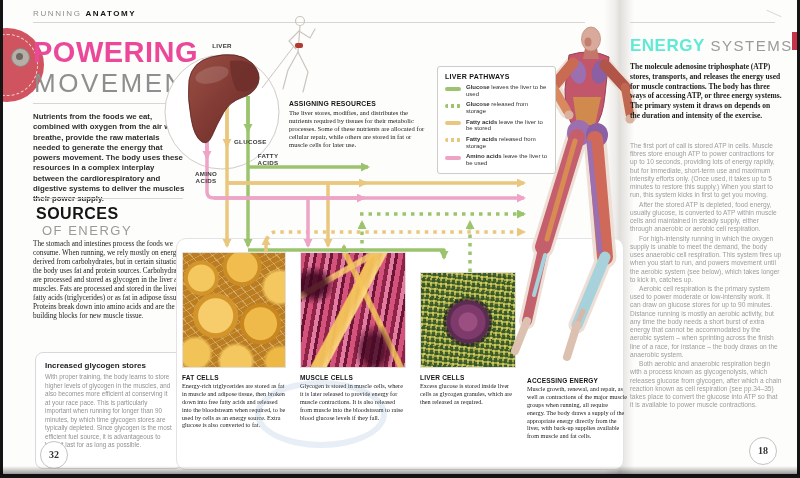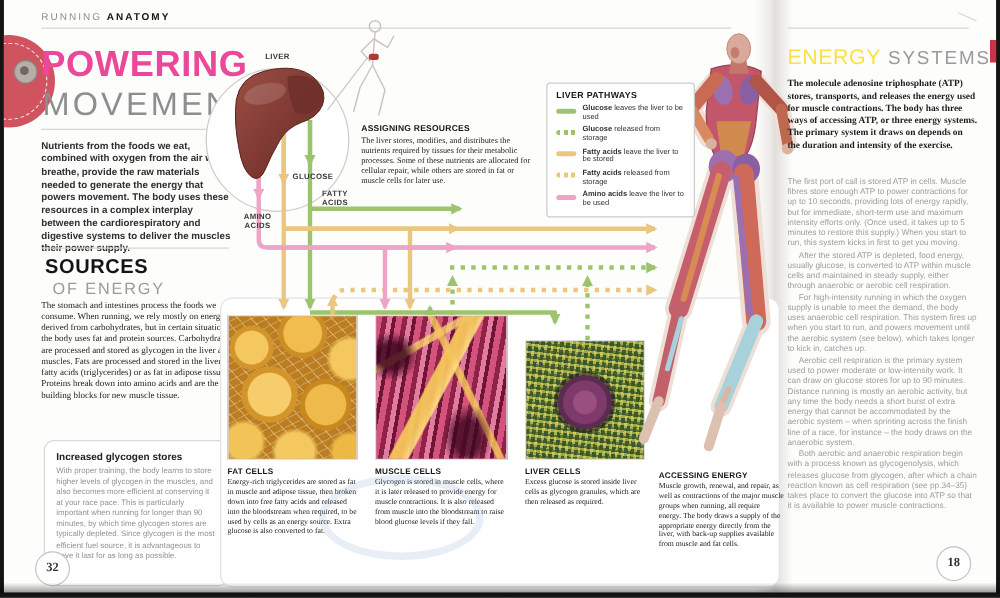--- a/index.html
+++ b/index.html
@@ -283,32 +283,32 @@
     <path d="M24,296 L12,326" stroke="#dcc0b0" stroke-width="8" fill="none" stroke-linecap="round"></path>
 
     <path d="M92,114 L102,232" stroke="#cf6a5a" stroke-width="16" fill="none" stroke-linecap="round"></path>
     <path d="M86,118 L97,226" stroke="#9b6fb0" stroke-width="5" fill="none" stroke-linecap="round"></path>
     <path d="M102,232 L74,300" stroke="#a7d2dc" stroke-width="11" fill="none" stroke-linecap="round"></path>
     <path d="M80,286 L72,304" stroke="#d8b7a8" stroke-width="5" fill="none" stroke-linecap="round"></path>
     <path d="M74,300 L64,332" stroke="#dcc0b0" stroke-width="8" fill="none" stroke-linecap="round"></path>
   </svg>
 
   <div class="abs" style="left:630px;top:36px;z-index:10;">
-    <span class="sans" style="font-size:17px;font-weight:400;color:#fde047;letter-spacing:.5px;">ENERGY</span><span class="sans" style="font-size:15px;font-weight:300;color:#9a9a9a;letter-spacing:1.5px;"> SYSTEMS</span>
+    <span class="sans" style="font-size:17px;font-weight:700;color:#5eead4;letter-spacing:.5px;">ENERGY</span><span class="sans" style="font-size:15px;font-weight:300;color:#9a9a9a;letter-spacing:1.5px;"> SYSTEMS</span>
   </div>
   <div class="abs rp-intro serif" style="left:630px;top:62px;width:152px;z-index:10;">The molecule adenosine triphosphate (ATP) stores, transports, and releases the energy used for muscle contractions. The body has three ways of accessing ATP, or three energy systems. The primary system it draws on depends on the duration and intensity of the exercise.</div>
   <div class="abs" style="left:630px;top:142px;width:152px;z-index:10;">
     <p class="rp-para sans">The first port of call is stored ATP in cells. Muscle fibres store enough ATP to power contractions for up to 10 seconds, providing lots of energy rapidly, but for immediate, short-term use and maximum intensity efforts only. (Once used, it takes up to 5 minutes to restore this supply.) When you start to run, this system kicks in first to get you moving.</p>
     <p class="rp-para sans">After the stored ATP is depleted, food energy, usually glucose, is converted to ATP within muscle cells and maintained in steady supply, either through anaerobic or aerobic cell respiration.</p>
     <p class="rp-para sans">For high-intensity running in which the oxygen supply is unable to meet the demand, the body uses anaerobic cell respiration. This system fires up when you start to run, and powers movement until the aerobic system (see below), which takes longer to kick in, catches up.</p>
     <p class="rp-para sans">Aerobic cell respiration is the primary system used to power moderate or low-intensity work. It can draw on glucose stores for up to 90 minutes. Distance running is mostly an aerobic activity, but any time the body needs a short burst of extra energy that cannot be accommodated by the aerobic system – when sprinting across the finish line of a race, for instance – the body draws on the anaerobic system.</p>
     <p class="rp-para sans">Both aerobic and anaerobic respiration begin with a process known as glycogenolysis, which releases glucose from glycogen, after which a chain reaction known as cell respiration (see pp.34–35) takes place to convert the glucose into ATP so that it is available to power muscle contractions.</p>
   </div>
 
-  <div class="abs pagenum" style="left:28px;top:441px;z-index:11;">32</div>
+  <div class="abs pagenum" style="left:40px;top:441px;z-index:11;">32</div>
   <div class="abs pagenum" style="left:749px;top:437px;z-index:11;">18</div>
 
   <div class="abs" style="left:255px;top:380px;width:120px;height:56px;border:6px solid rgba(125,160,204,.18);border-radius:50%;z-index:12;"></div>
 
   <div class="abs edge" style="left:0;top:0;width:3px;height:478px;"></div>
   <div class="abs edge" style="left:797px;top:0;width:3px;height:478px;"></div>
   <div class="abs" style="left:0;top:466px;width:800px;height:12px;background:linear-gradient(to bottom,rgba(0,0,0,0),rgba(0,0,0,.35) 60%,#161616);z-index:13;"></div>
 </div>
 
 </body></html>

